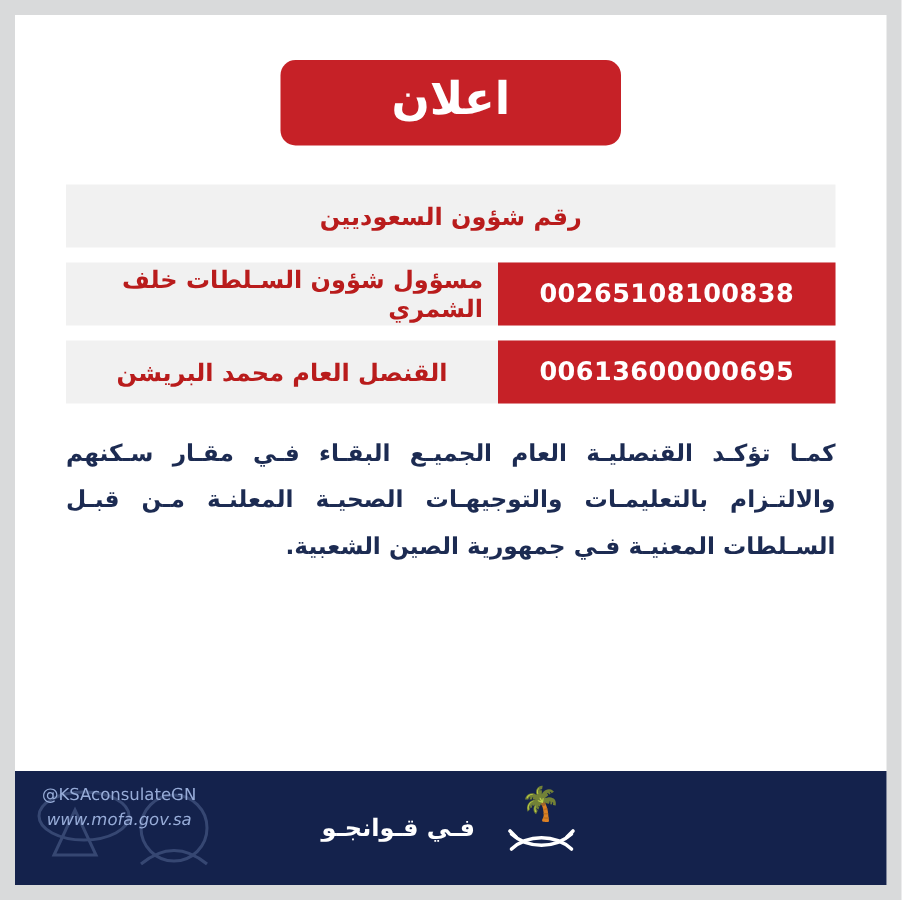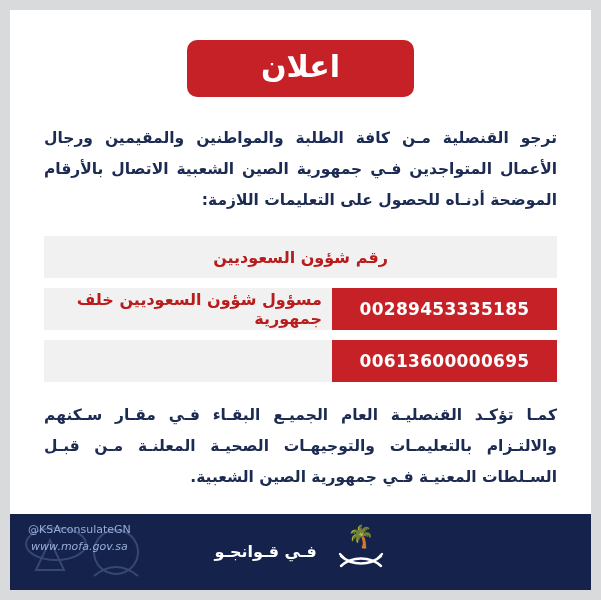--- a/index.html
+++ b/index.html
@@ -179,35 +179,35 @@
 <body>
 
 <div class="poster">
 
   <div class="content">
 
     <div class="title-wrap">
       <div class="title-badge">اعلان</div>
     </div>
 
-    <p class="intro">ترجو القنصلية مـن كافة الطلبة والمواطنين والمقيمين ورجال الأعمال المتواجدين فـي جمهورية الصين الشعبية الاتصال بالأرقام الموضحة أدنـاه للحصول على التعليمات اللازمة:</p>
 
     <div class="contacts">
 
       <div class="contact-row">
         <div class="contact-label">رقم شؤون السعوديين</div>
       </div>
 
       <div class="contact-row">
-        <div class="contact-number">00289453335185</div>
-        <div class="contact-label">مسؤول شؤون السعوديين خلف جمهورية</div>
+        <div class="contact-number">00265108100838</div>
+        <div class="contact-label">مسؤول شؤون السـلطات خلف الشمري</div>
       </div>
 
       <div class="contact-row">
         <div class="contact-number">00613600000695</div>
+        <div class="contact-label">القنصل العام محمد البريشن</div>
       </div>
 
     </div>
 
     <p class="outro">كمـا تؤكـد القنصليـة العام الجميـع البقـاء فـي مقـار سـكنهم والالتـزام بالتعليمـات والتوجيهـات الصحيـة المعلنـة مـن قبـل السـلطات المعنيـة فـي جمهورية الصين الشعبية.</p>
 
   </div>
 
   <div class="footer">
 

